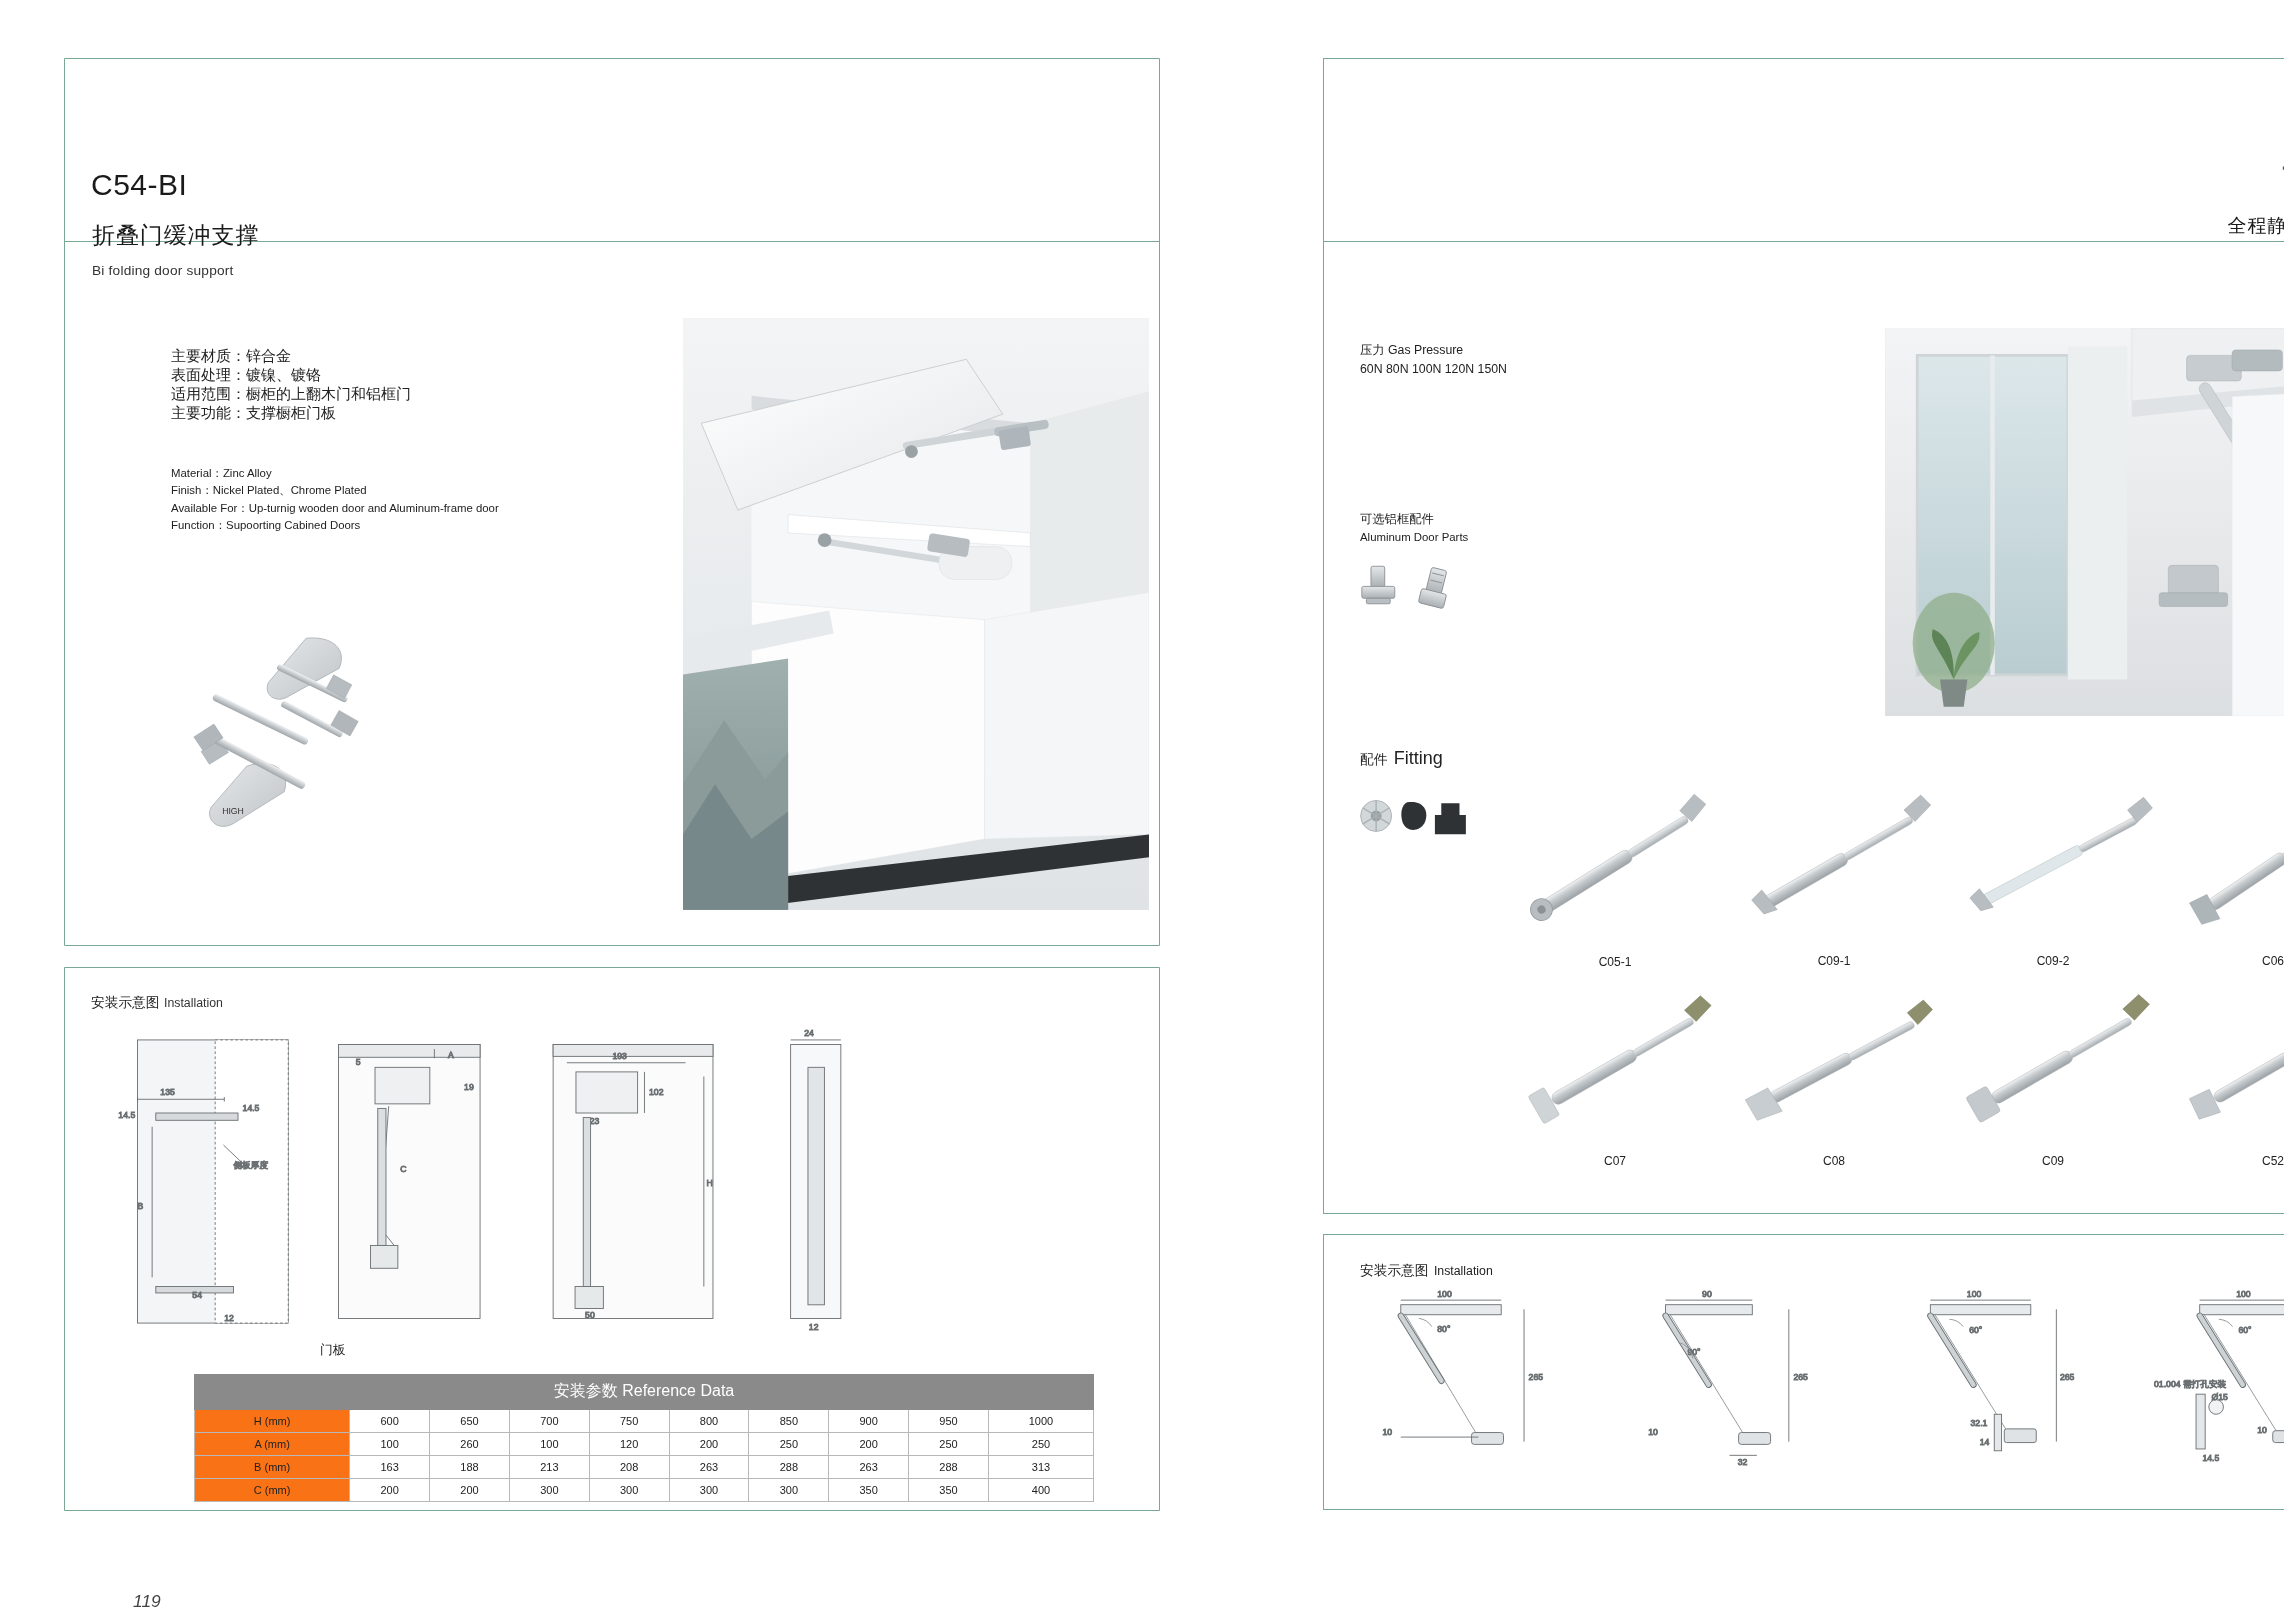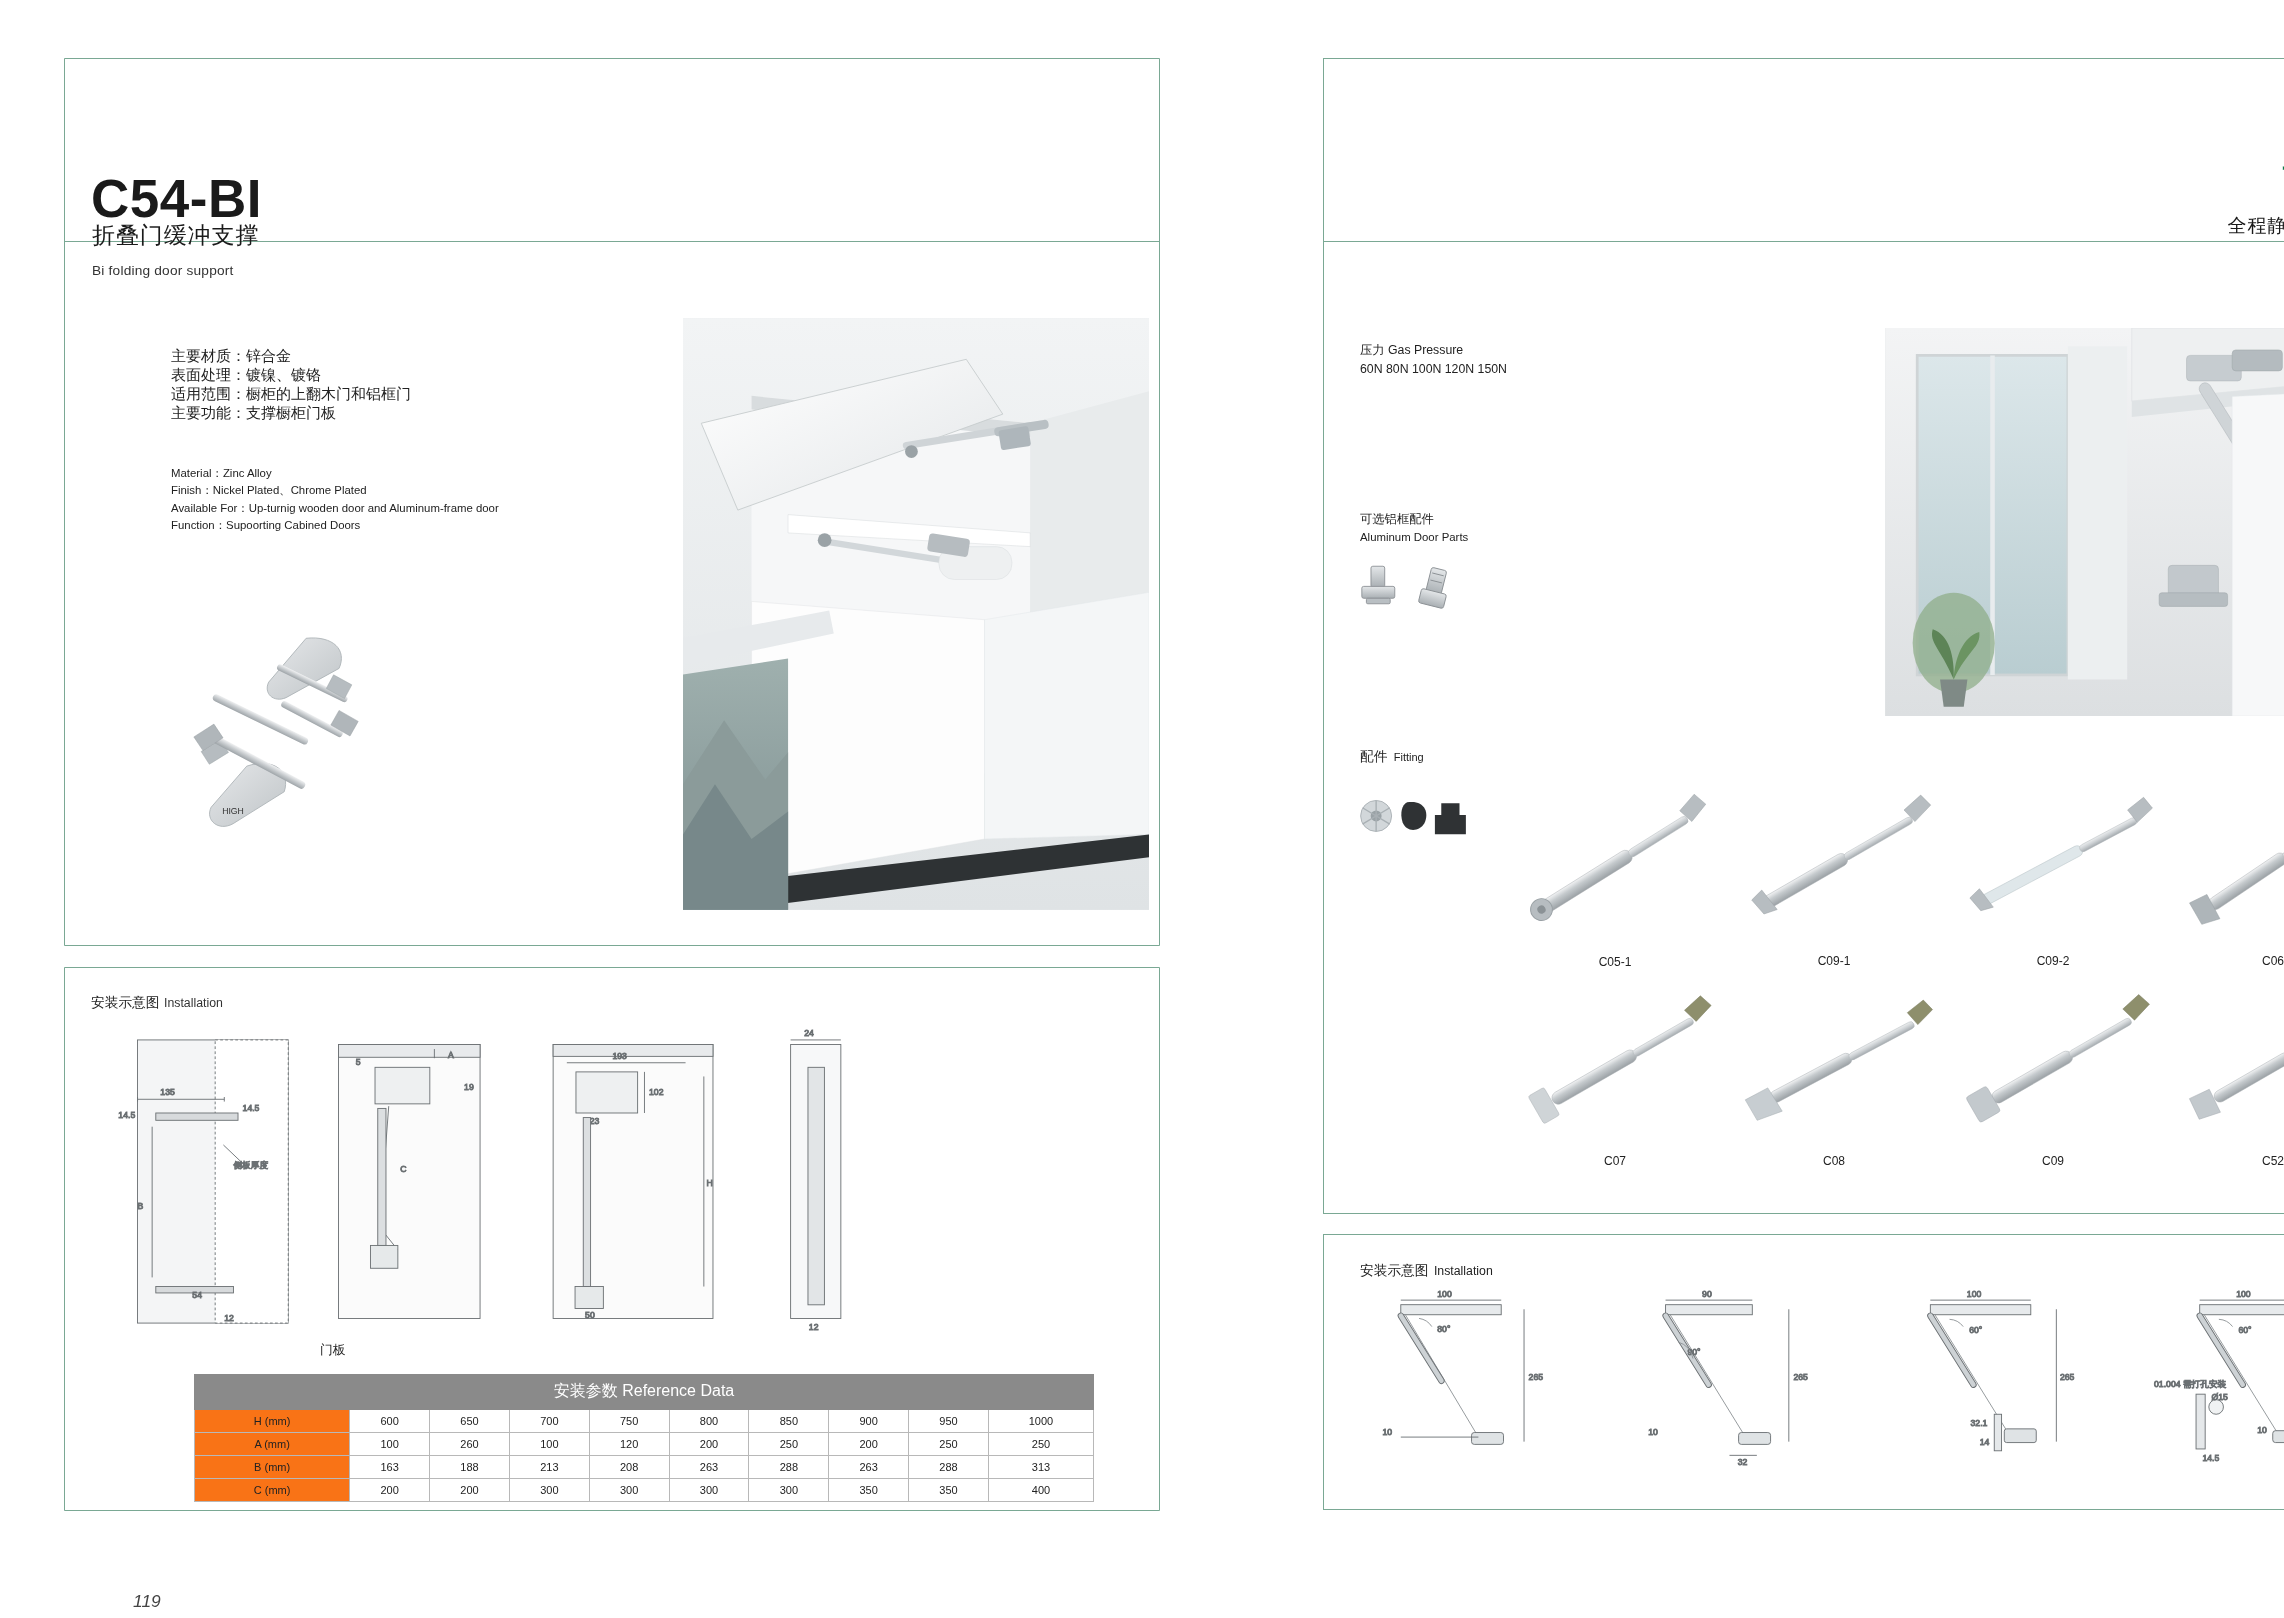--- a/index.html
+++ b/index.html
@@ -36,21 +36,21 @@
     left: 0; top: 909px; width: 1096px; height: 544px;
     border-radius: 0.9px;
   }
   .hdr-rule {
     position: absolute;
     left: 0; top: 183px; width: 1096px; height: 1.4px;
     background: #7aa894;
   }
   .title-main {
     position: absolute; left: 27px; top: 110px;
-    font-size: 53px; font-weight: bold; color: #1a1a1a;
+    font-size: 30px; font-weight: normal; color: #1a1a1a;
     letter-spacing: 0.5px;
   }
   .title-cn {
     position: absolute; left: 28px; top: 162px;
     font-size: 23px; color: #1a1a1a; letter-spacing: 0.9px;
   }
   .title-en {
     position: absolute; left: 28px; top: 205px;
     font-size: 13.7px; color: #333; letter-spacing: 0.2px;
   }
@@ -147,21 +147,21 @@
   }
   .photo-right {
     position: absolute; left: 562px; top: 270px;
     width: 441px; height: 388px;
     background: #e6e9ea; overflow: hidden;
   }
   .fitting-label {
     position: absolute; left: 37px; top: 690px;
     font-size: 13.7px; color: #222;
   }
-  .fitting-label .en { font-size: 11px; margin-left: 6.4px; }
+  .fitting-label .en { font-size: 18px; margin-left: 6.4px; }
 
   .fit-grid {
     position: absolute; left: 27px; top: 717px;
     width: 1051px; height: 475px;
   }
   .fit-cell { position: absolute; }
   .fit-cap {
     position: absolute; width: 100%; text-align: center;
     font-size: 12px; color: #222;
   }

